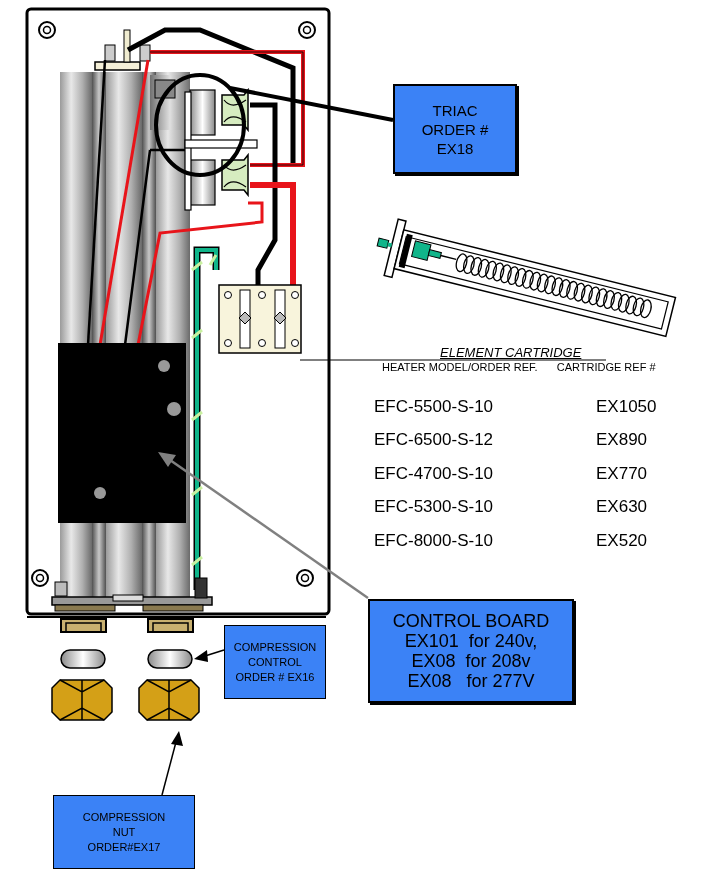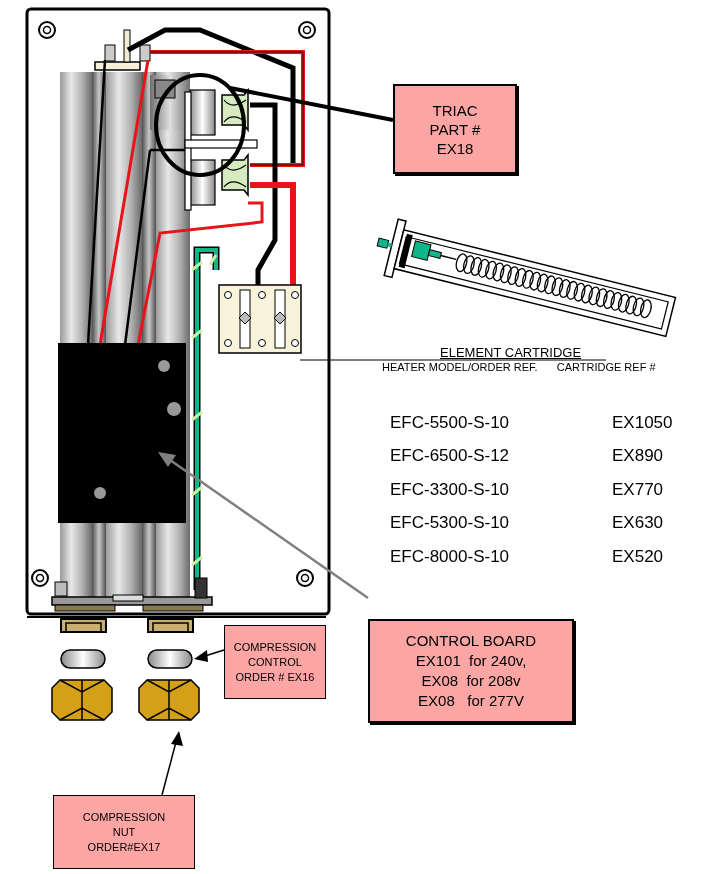--- a/index.html
+++ b/index.html
@@ -1,27 +1,27 @@
 <!DOCTYPE html>
 <html><head>
 <meta charset="utf-8">
 <style>
   html, body { margin:0; padding:0; background:#fff; }
   body { width:705px; height:874px; position:relative; overflow:hidden; font-family:"Liberation Sans", sans-serif; color:#000; }
   svg.diagram { position:absolute; left:0; top:0; }
-  .box { position:absolute; border:2px solid #000; background:#fca5a5; box-shadow:2px 2px 0 #000; display:flex; flex-direction:column; justify-content:center; align-items:center; text-align:center; }
+  .box { position:absolute; border:2px solid #000; background:#3b82f6; box-shadow:2px 2px 0 #000; display:flex; flex-direction:column; justify-content:center; align-items:center; text-align:center; }
   .box span { display:block; }
   #triac-box { left:393px; top:84px; width:120px; height:86px; font-size:15px; line-height:19px; }
-  #control-box { left:368px; top:599px; width:202px; height:100px; font-size:15px; line-height:20px;margin-top:20px; }
+  #control-box { left:368px; top:599px; width:202px; height:100px; font-size:18px; line-height:20px; }
   #sleeve-box { left:224px; top:625px; width:100px; height:72px; font-size:11px; line-height:15px; box-shadow:none; border-width:1.5px; }
   #nut-box { left:53px; top:795px; width:140px; height:72px; font-size:11px; line-height:15px; box-shadow:none; border-width:1.5px; }
-  #cart-title { position:absolute; left:440px; top:345px; font-size:13px; text-decoration:underline; }
+  #cart-title { position:absolute; left:440px; top:345px; font-size:13px; text-decoration:underline;font-style:italic; }
   #cart-head { position:absolute; left:382px; top:361px; font-size:11px; white-space:nowrap; }
   #cart-head span { margin-right:16px;text-align:right; }
-  .row { position:absolute; left:390px; font-size:17px; white-space:nowrap;margin-top:16px; }
+  .row { position:absolute; left:374px; font-size:17px; white-space:nowrap; }
   .row .m { display:inline-block; width:222px; }
 </style>
 </head>
 <body>
 
 <svg class="diagram" width="705" height="874" viewBox="0 0 705 874">
   <defs>
     <linearGradient id="cyl" x1="0" x2="1" y1="0" y2="0">
       <stop offset="0" stop-color="#9a9a9a"></stop>
       <stop offset="0.35" stop-color="#e8e8e8"></stop>
@@ -214,21 +214,21 @@
     <polygon points="194,659 207,650 208,662" fill="#000"></polygon>
   </g>
   <g>
     <line x1="162" y1="795" x2="176" y2="742" stroke="#000" stroke-width="1.5"></line>
     <polygon points="179,731 183,746 171,744" fill="#000"></polygon>
   </g>
 </svg>
 
 <div class="box" id="triac-box">
   <span>TRIAC</span>
-  <span>PART #</span>
+  <span>ORDER #</span>
   <span>EX18</span>
 </div>
 
 <div class="box" id="control-box">
   <span>CONTROL BOARD</span>
   <span style="white-space:pre">EX101  for 240v,</span>
   <span style="white-space:pre">EX08  for 208v</span>
   <span style="white-space:pre">EX08   for 277V</span>
 </div>
 
@@ -249,20 +249,20 @@
   <span>HEATER MODEL/ORDER REF.</span>
   <span>CARTRIDGE REF #</span>
 </div>
 <div class="row" style="top:397px">
   <span class="m">EFC-5500-S-10</span><span>EX1050</span>
 </div>
 <div class="row" style="top:430px">
   <span class="m">EFC-6500-S-12</span><span>EX890</span>
 </div>
 <div class="row" style="top:464px">
-  <span class="m">EFC-3300-S-10</span><span>EX770</span>
+  <span class="m">EFC-4700-S-10</span><span>EX770</span>
 </div>
 <div class="row" style="top:497px">
   <span class="m">EFC-5300-S-10</span><span>EX630</span>
 </div>
 <div class="row" style="top:531px">
   <span class="m">EFC-8000-S-10</span><span>EX520</span>
 </div>
 
 </body></html>

